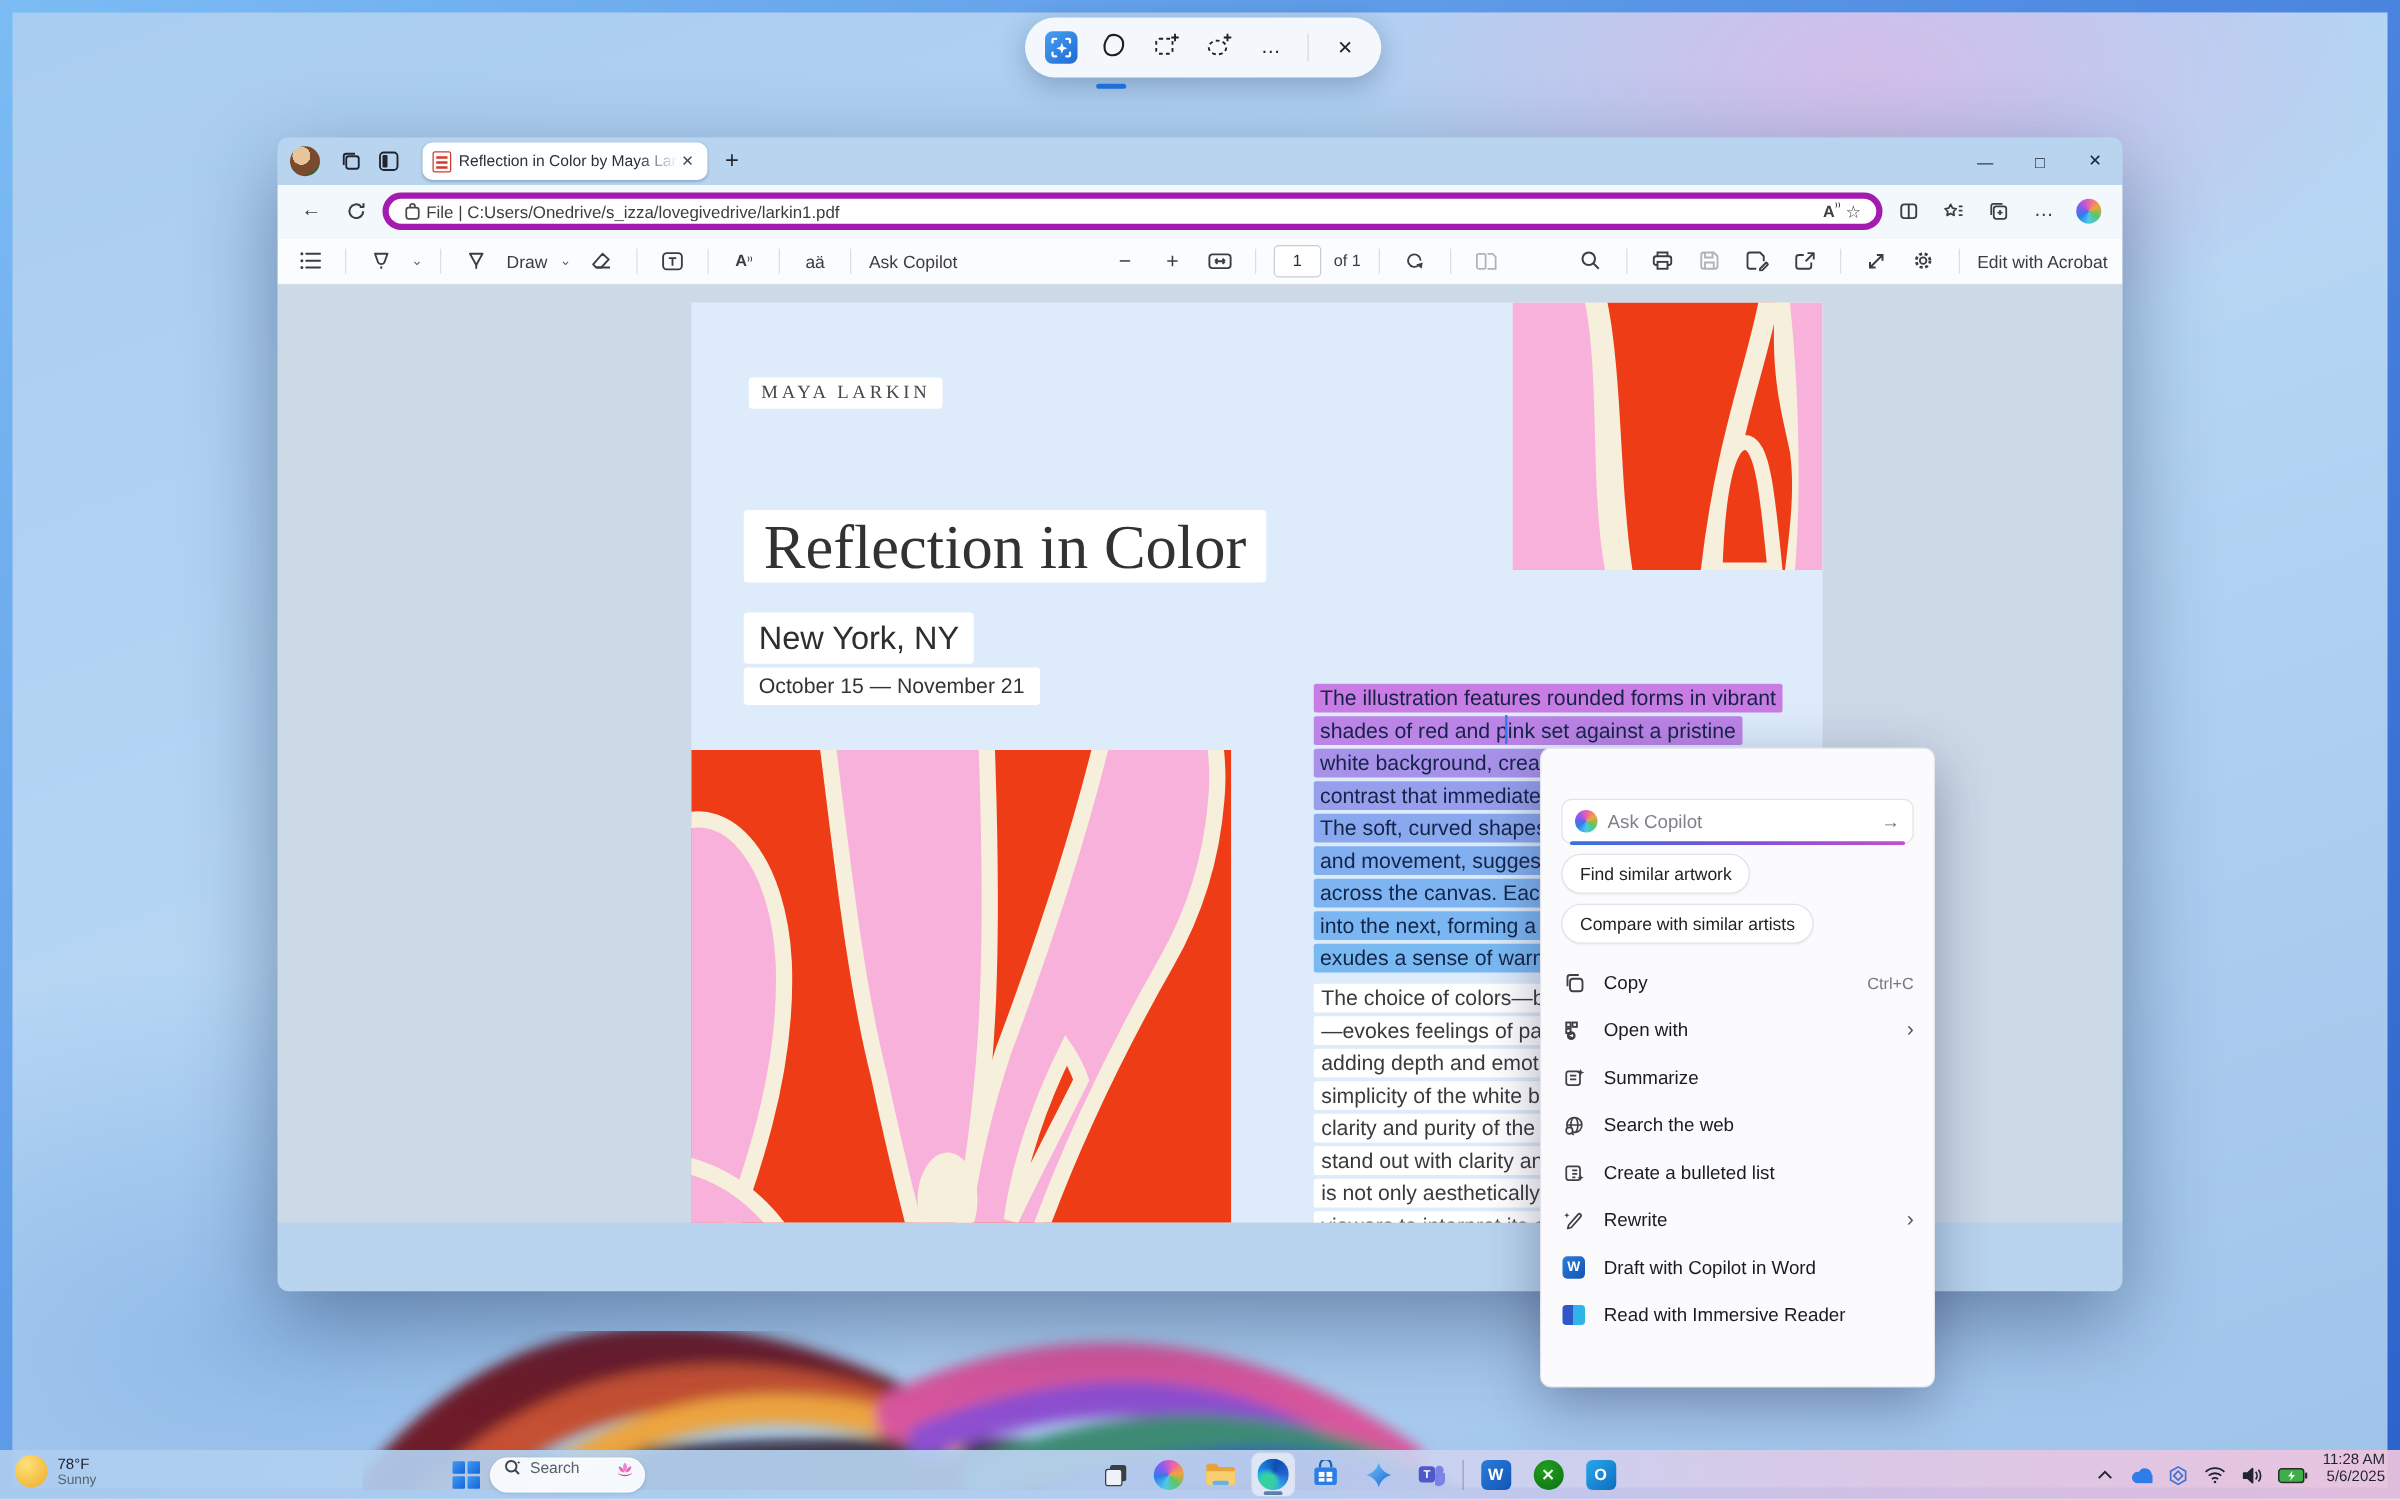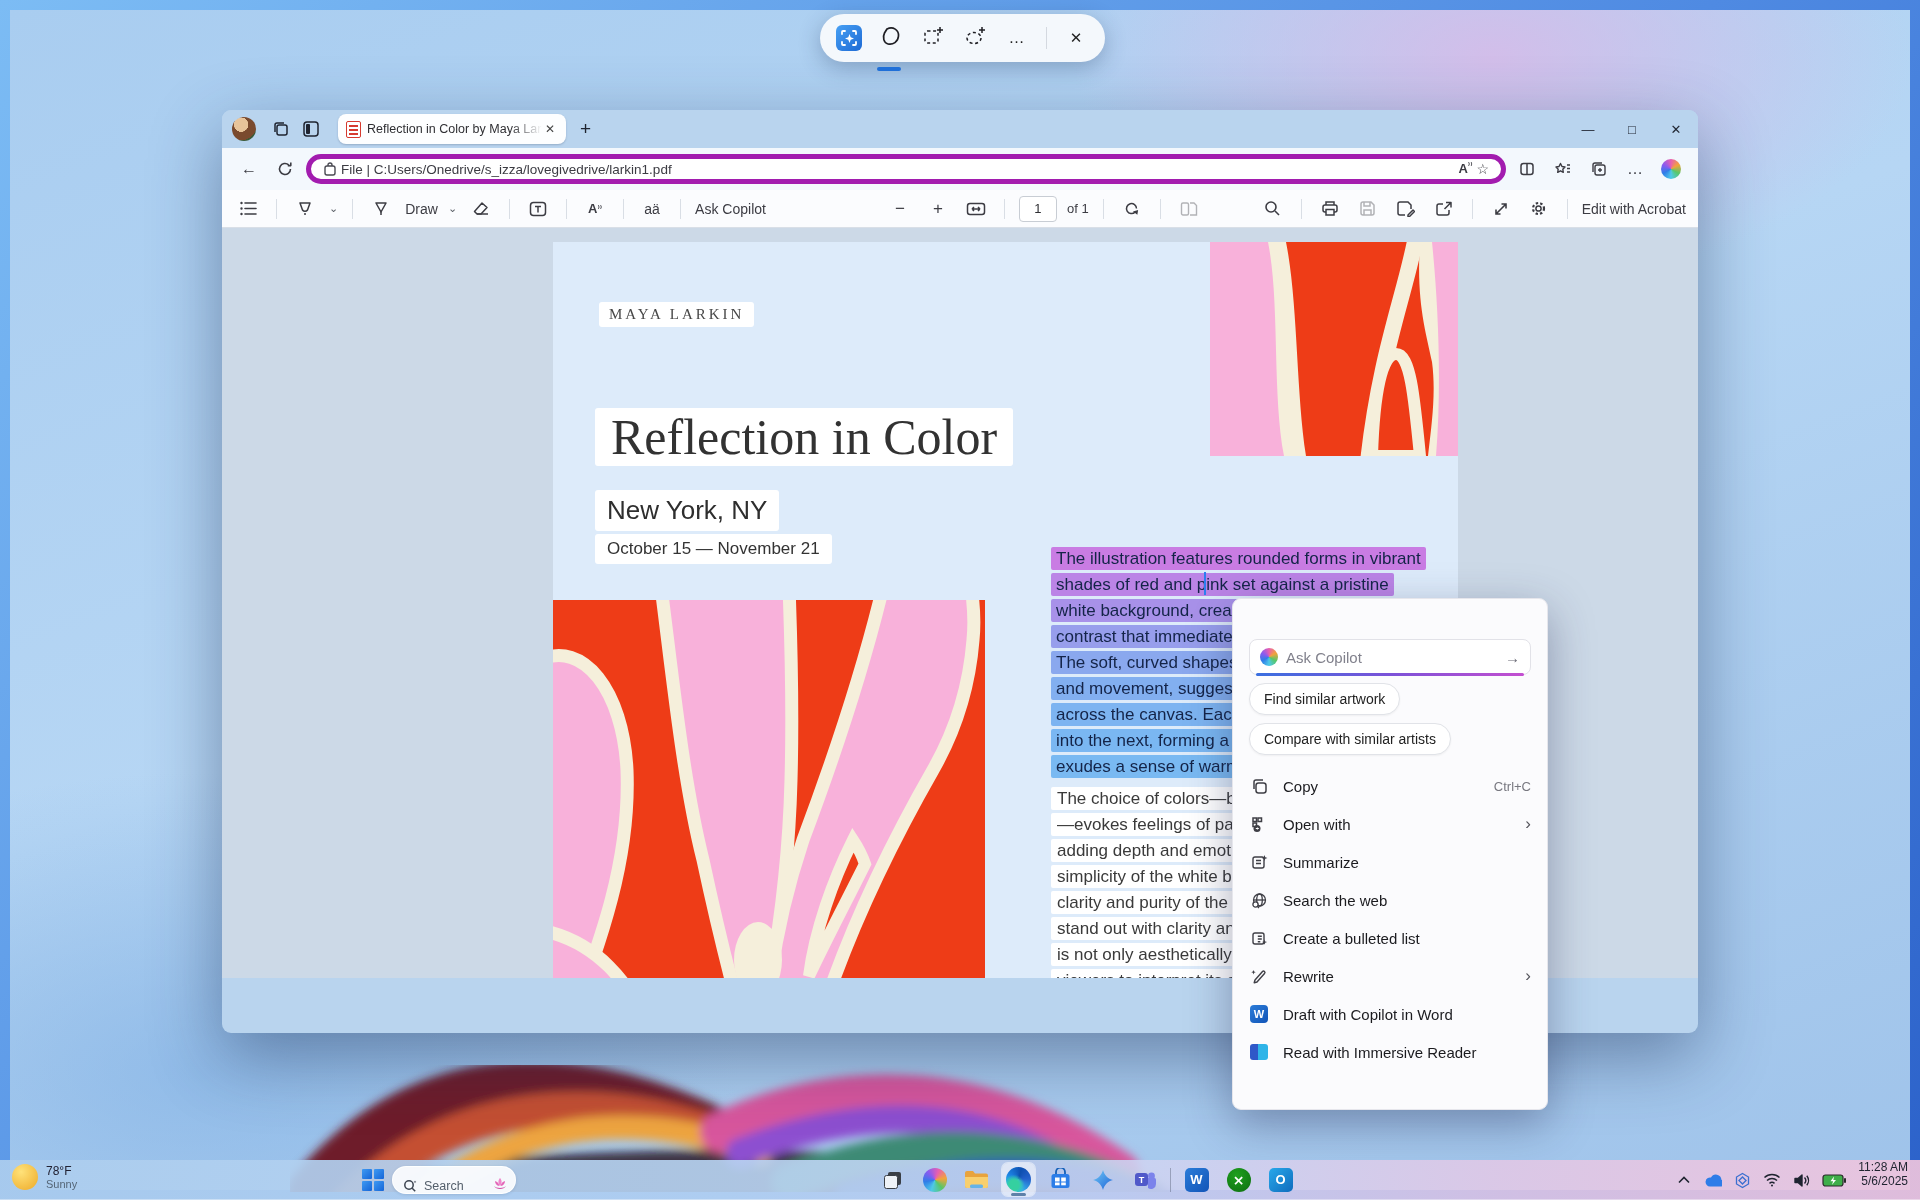--- a/index.html
+++ b/index.html
@@ -109,21 +109,21 @@
   .taskbar { position:absolute; left:0; right:0; bottom:0; height:40px; z-index:50;
     background:linear-gradient(90deg,rgba(172,205,238,.93),rgba(185,213,243,.9) 38%,rgba(204,213,243,.88) 58%,rgba(224,200,230,.9) 78%,rgba(238,196,221,.92));
     box-shadow:0 -1px 0 rgba(255,255,255,.4) inset; }
   .weather { position:absolute; left:12px; top:4px; display:flex; align-items:center; gap:8px; }
   .sun { width:26px; height:26px; border-radius:50%; background:radial-gradient(circle at 35% 30%,#ffe27a,#f2b83c 75%); }
   .wt1 { font-size:12px; color:#223; }
   .wt2 { font-size:11px; color:#567; }
   .start { position:absolute; left:362px; top:9px; width:22px; height:22px; display:grid; grid-template-columns:10px 10px; gap:2px; }
   .start i { background:linear-gradient(135deg,#3f9af2,#1565d8); border-radius:1px; }
   .searchpill { position:absolute; left:392px; top:6px; width:124px; height:28px; background:rgba(255,255,255,.88);
-    border:1px solid rgba(255,255,255,.9); border-radius:14px; display:flex; align-items:flex-end; padding:0 6px 0 10px; gap:7px;
+    border:1px solid rgba(255,255,255,.9); border-radius:14px; display:flex; align-items:flex-start; padding:0 6px 0 10px; gap:7px;
     box-shadow:0 1px 3px rgba(40,60,90,.15); }
   .search-label { flex:1; font-size:12.5px; color:#55606c; }
   .tb-icons { position:absolute; left:876px; top:3px; display:flex; align-items:center; gap:9px; }
   .app { width:33px; height:33px; border-radius:6px; display:flex; align-items:center; justify-content:center; position:relative; }
   .app.active { background:rgba(255,255,255,.55); box-shadow:0 0 0 1px rgba(255,255,255,.5); }
   .app.active:after { content:""; position:absolute; bottom:0px; left:9px; width:15px; height:3px; border-radius:2px; background:#5e80a8; }
   .tb-div { width:1px; height:24px; background:rgba(60,70,90,.35); }
   .sq24 { width:24px; height:24px; border-radius:5px; display:flex; align-items:center; justify-content:center; color:#fff; font-weight:bold; font-size:13px; }
   .edge-ic { width:25px; height:25px; border-radius:50%;
     background:radial-gradient(circle at 32% 72%,#35d0a0 0 20%,rgba(0,0,0,0) 42%),

